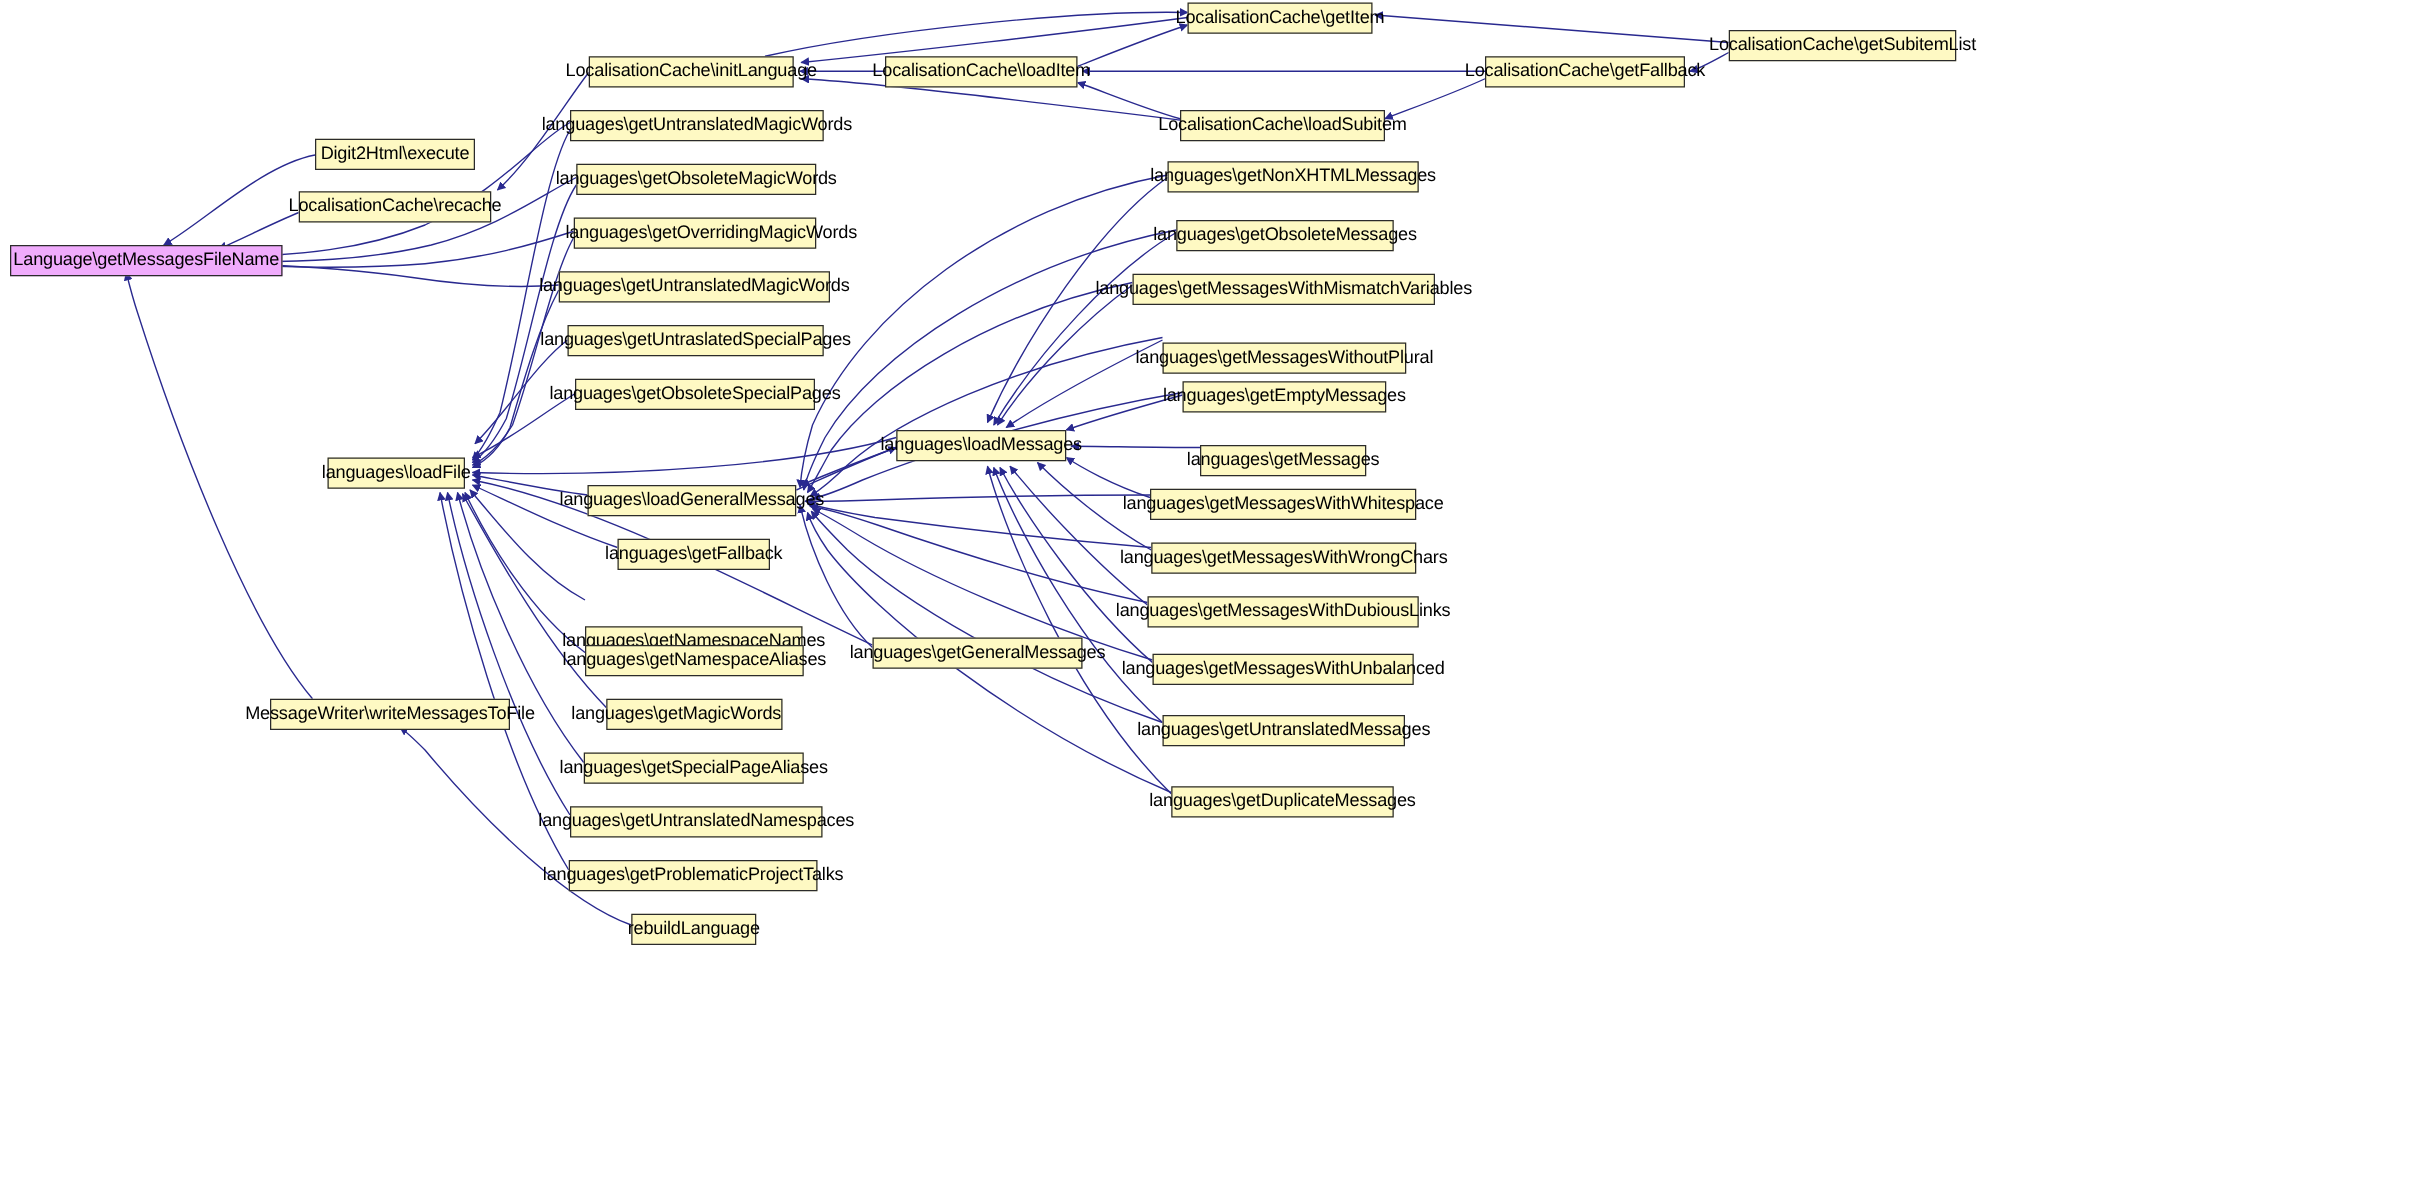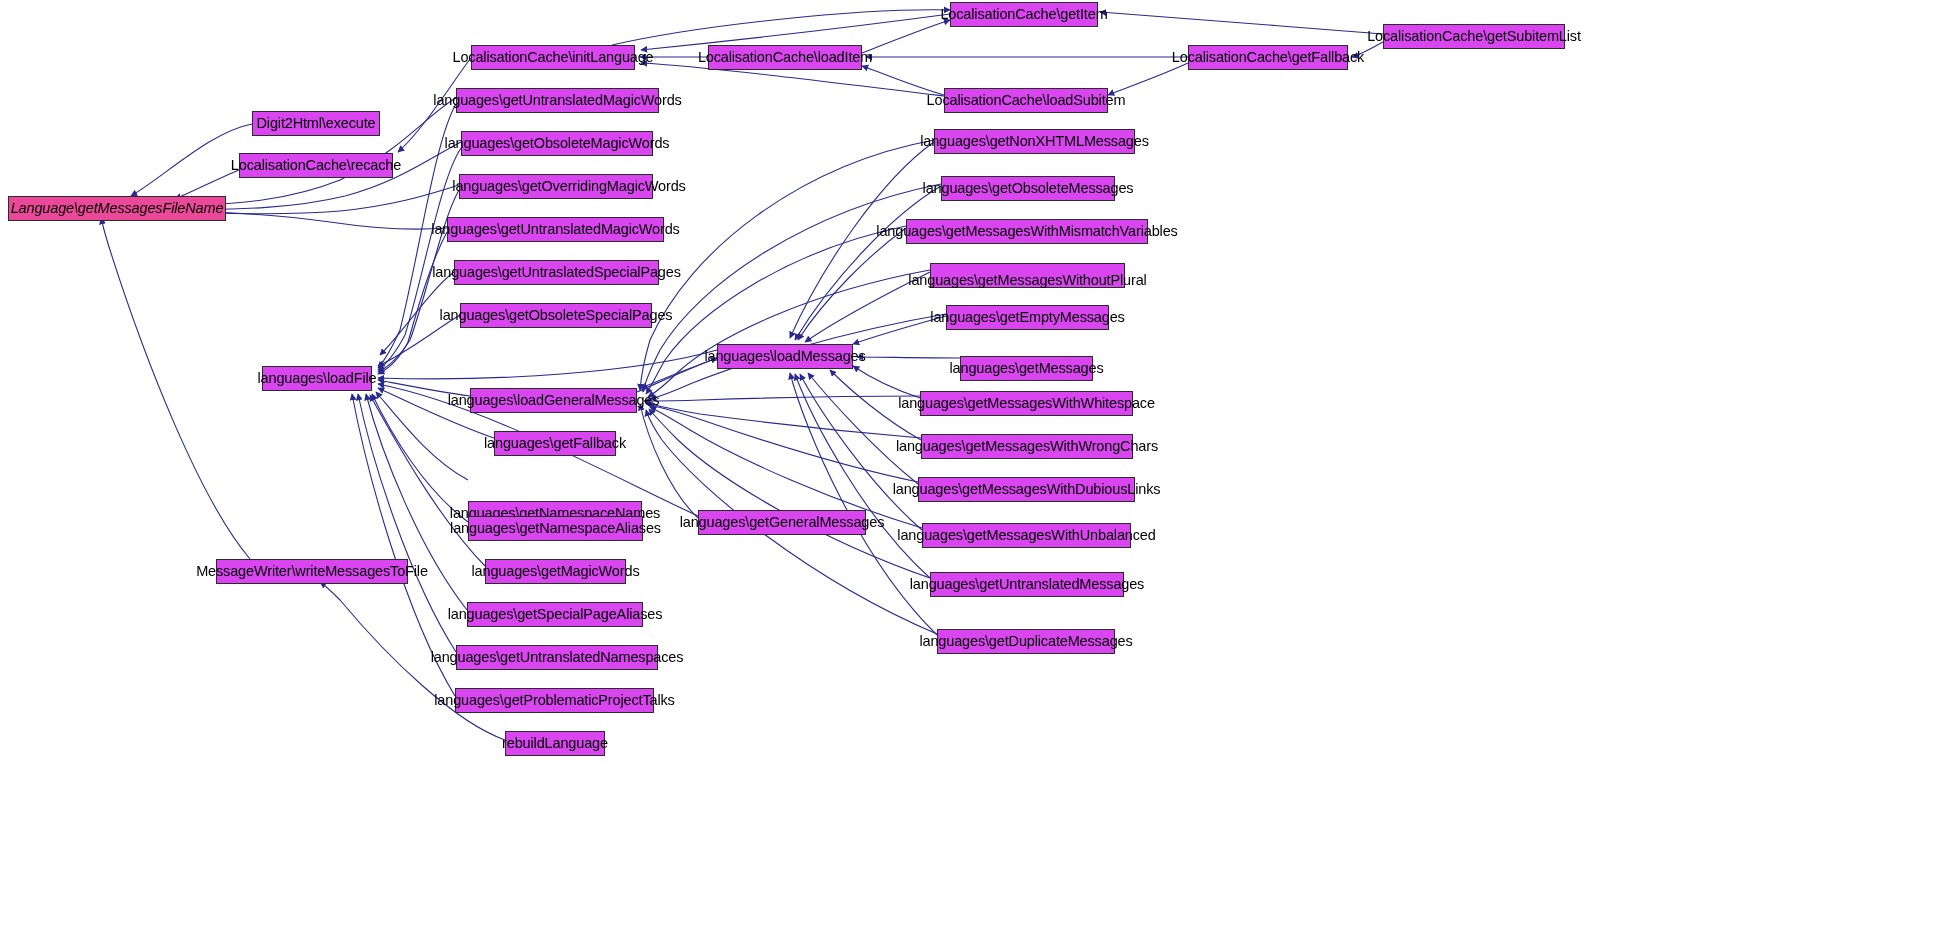--- a/index.html
+++ b/index.html
@@ -16,35 +16,34 @@
     position:absolute;
     left:0; top:0;
     width:1949px;
     height:943px;
     pointer-events:none;
   }
   .node{
     position:absolute;
     box-sizing:border-box;
     border:1px solid #2b2b2b;
-    background:#d946ef;
+    background:#fef9c3;
     color:#000000;
     font-size:14.5px;
     line-height:1;
     display:flex;
     align-items:center;
     justify-content:center;
     white-space:nowrap;
     letter-spacing:-0.15px;
     z-index:2;
   }
   .node.root{
-    background:#ec4899;
+    background:#f0abfc;
     border:1px solid #2b2b2b;
-    font-style:italic;
   }
 </style>
 </head>
 <body>
 
 <div id="graph" style="width: 1949px; height: 943px; background: rgb(255, 255, 255);">
   <svg id="edges" viewBox="0 0 1949 943" preserveAspectRatio="none">
       <defs>
         <marker id="arrowhead" viewBox="0 0 10 10" refX="9" refY="5" markerWidth="7" markerHeight="7" orient="auto-start-reverse" markerUnits="userSpaceOnUse">
           <path d="M 0 0 L 10 5 L 0 10 z" fill="#29298f"></path>
@@ -165,21 +164,21 @@
     </div>
     <div class="node" style="left: 494px; top: 431px; width: 122px; height: 25px;">
       <span>languages\getFallback</span>
     </div>
     <div class="node" style="left: 468px; top: 473px; width: 174px; height: 25px; margin-top: 28px;">
       <span>languages\getNamespaceNames</span>
     </div>
     <div class="node" style="left: 468px; top: 516px; width: 175px; height: 25px;">
       <span>languages\getNamespaceAliases</span>
     </div>
-    <div class="node" style="left: 485px; top: 559px; width: 141px; height: 25px;">
+    <div class="node" style="left: 485px; top: 559px; width: 141px; height: 25px; justify-content: flex-end;">
       <span>languages\getMagicWords</span>
     </div>
     <div class="node" style="left: 467px; top: 602px; width: 176px; height: 25px;">
       <span>languages\getSpecialPageAliases</span>
     </div>
     <div class="node" style="left: 456px; top: 645px; width: 202px; height: 25px;">
       <span>languages\getUntranslatedNamespaces</span>
     </div>
     <div class="node" style="left: 455px; top: 688px; width: 199px; height: 25px;">
       <span>languages\getProblematicProjectTalks</span>
@@ -198,21 +197,21 @@
     </div>
     <div class="node" style="left: 934px; top: 129px; width: 201px; height: 25px;">
       <span>languages\getNonXHTMLMessages</span>
     </div>
     <div class="node" style="left: 941px; top: 176px; width: 174px; height: 25px;">
       <span>languages\getObsoleteMessages</span>
     </div>
     <div class="node" style="left: 906px; top: 219px; width: 242px; height: 25px;">
       <span>languages\getMessagesWithMismatchVariables</span>
     </div>
-    <div class="node" style="left: 930px; top: 263px; width: 195px; height: 25px; align-items: flex-end;">
+    <div class="node" style="left: 930px; top: 274px; width: 195px; height: 25px;">
       <span>languages\getMessagesWithoutPlural</span>
     </div>
     <div class="node" style="left: 946px; top: 305px; width: 163px; height: 25px;">
       <span>languages\getEmptyMessages</span>
     </div>
     <div class="node" style="left: 960px; top: 356px; width: 133px; height: 25px;">
       <span>languages\getMessages</span>
     </div>
     <div class="node" style="left: 920px; top: 391px; width: 213px; height: 25px;">
       <span>languages\getMessagesWithWhitespace</span>

